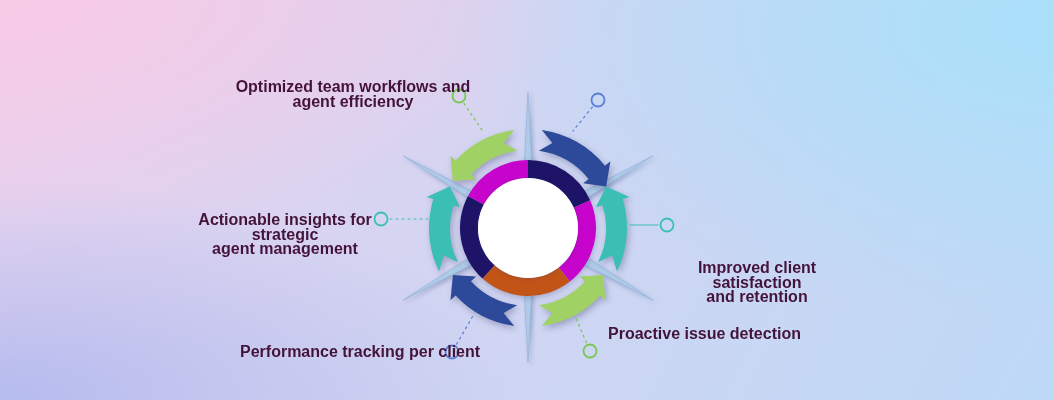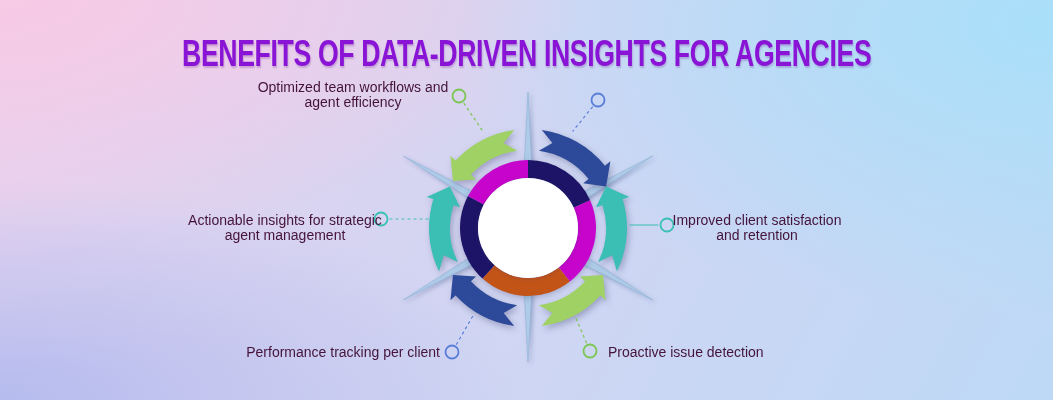--- a/index.html
+++ b/index.html
@@ -13,37 +13,34 @@
       linear-gradient(118deg,#e9d2ee 0%, #d2d5f2 48%, #bdd9f6 100%);
   }
   .title-wrap{position:absolute;top:8px;left:0;width:100%;text-align:center;}
   .title{
     display:inline-block; font-size:37px; font-weight:700; letter-spacing:-.5px;
     transform:scaleX(.72); transform-origin:center; white-space:nowrap;
     text-shadow:1px 2px 2px rgba(110,40,150,.28);
   }
   .wheel{position:absolute;left:0;top:0;}
   .label{
-    position:absolute; font-size:14px; font-weight:400; line-height:14.5px;
+    position:absolute; font-size:16px; font-weight:700; line-height:14.5px;
     white-space:pre-line; text-align:center;
   }
   .pos-0{left:233px;top:80px;width:240px;}
   .pos-1{left:581px;top:80px;width:240px;}
   .pos-2{left:657px;top:213px;width:200px;}
-  .pos-3{left:608px;top:345px;text-align:left;white-space:nowrap;}
+  .pos-3{left:608px;top:327px;text-align:left;white-space:nowrap;}
   .pos-4{left:240px;top:345px;width:200px;text-align:right;white-space:nowrap;}
   .pos-5{left:185px;top:213px;width:200px;}
 </style>
 </head>
 <body>
 
 <div class="canvas">
-  <div class="title-wrap">
-    <h1 class="title" style="color: rgb(138, 20, 214);">BENEFITS OF DATA-DRIVEN INSIGHTS FOR AGENCIES</h1>
-  </div>
 
   <svg id="diagram-svg" class="wheel" width="1053" height="400" viewBox="0 0 1053 400">
       <g style="filter:drop-shadow(2px 2px 2px rgba(70,90,140,.4))">
         <polygon points="528.00,92.00 532.00,170.00 524.00,170.00" fill="#AECBE8" stroke="#8FB2D6" stroke-width="0.6"></polygon>
         <polygon points="652.71,156.00 580.23,202.46 576.23,195.54" fill="#AECBE8" stroke="#8FB2D6" stroke-width="0.6"></polygon>
         <polygon points="652.71,300.00 576.23,260.46 580.23,253.54" fill="#AECBE8" stroke="#8FB2D6" stroke-width="0.6"></polygon>
         <polygon points="528.00,362.00 524.00,286.00 532.00,286.00" fill="#AECBE8" stroke="#8FB2D6" stroke-width="0.6"></polygon>
         <polygon points="403.29,300.00 475.77,253.54 479.77,260.46" fill="#AECBE8" stroke="#8FB2D6" stroke-width="0.6"></polygon>
         <polygon points="403.29,156.00 479.77,195.54 475.77,202.46" fill="#AECBE8" stroke="#8FB2D6" stroke-width="0.6"></polygon>
       </g>
@@ -76,19 +73,19 @@
         <circle cx="590" cy="351" r="6.5" fill="none" stroke="#7CC653" stroke-width="1.8"></circle>
         <line x1="456.50932643487533" y1="344.21116343066984" x2="474" y2="314" stroke="#5B7ED8" stroke-width="1.2" stroke-linecap="round" stroke-dasharray="2 4"></line>
         <circle cx="452" cy="352" r="6.5" fill="none" stroke="#5B7ED8" stroke-width="1.8"></circle>
         <line x1="390" y1="219" x2="429" y2="219" stroke="#3BC0B4" stroke-width="1.2" stroke-linecap="round" stroke-dasharray="2 4"></line>
         <circle cx="381" cy="219" r="6.5" fill="none" stroke="#3BC0B4" stroke-width="1.8"></circle>
       </g>
     </svg>
 
   <div class="label pos-0" style="color: rgb(68, 19, 58);">Optimized team workflows and
 agent efficiency</div>
-  <div class="label pos-2" style="color: rgb(68, 19, 58);">Improved client satisfaction
+  <div class="label pos-2" style="color: rgb(68, 19, 58); margin-top: 48px;">Improved client satisfaction
 and retention</div>
   <div class="label pos-3" style="color: rgb(68, 19, 58);">Proactive issue detection</div>
   <div class="label pos-4" style="color: rgb(68, 19, 58);">Performance tracking per client</div>
   <div class="label pos-5" style="color: rgb(68, 19, 58);">Actionable insights for strategic
 agent management</div>
 </div>
 
 </body></html>

